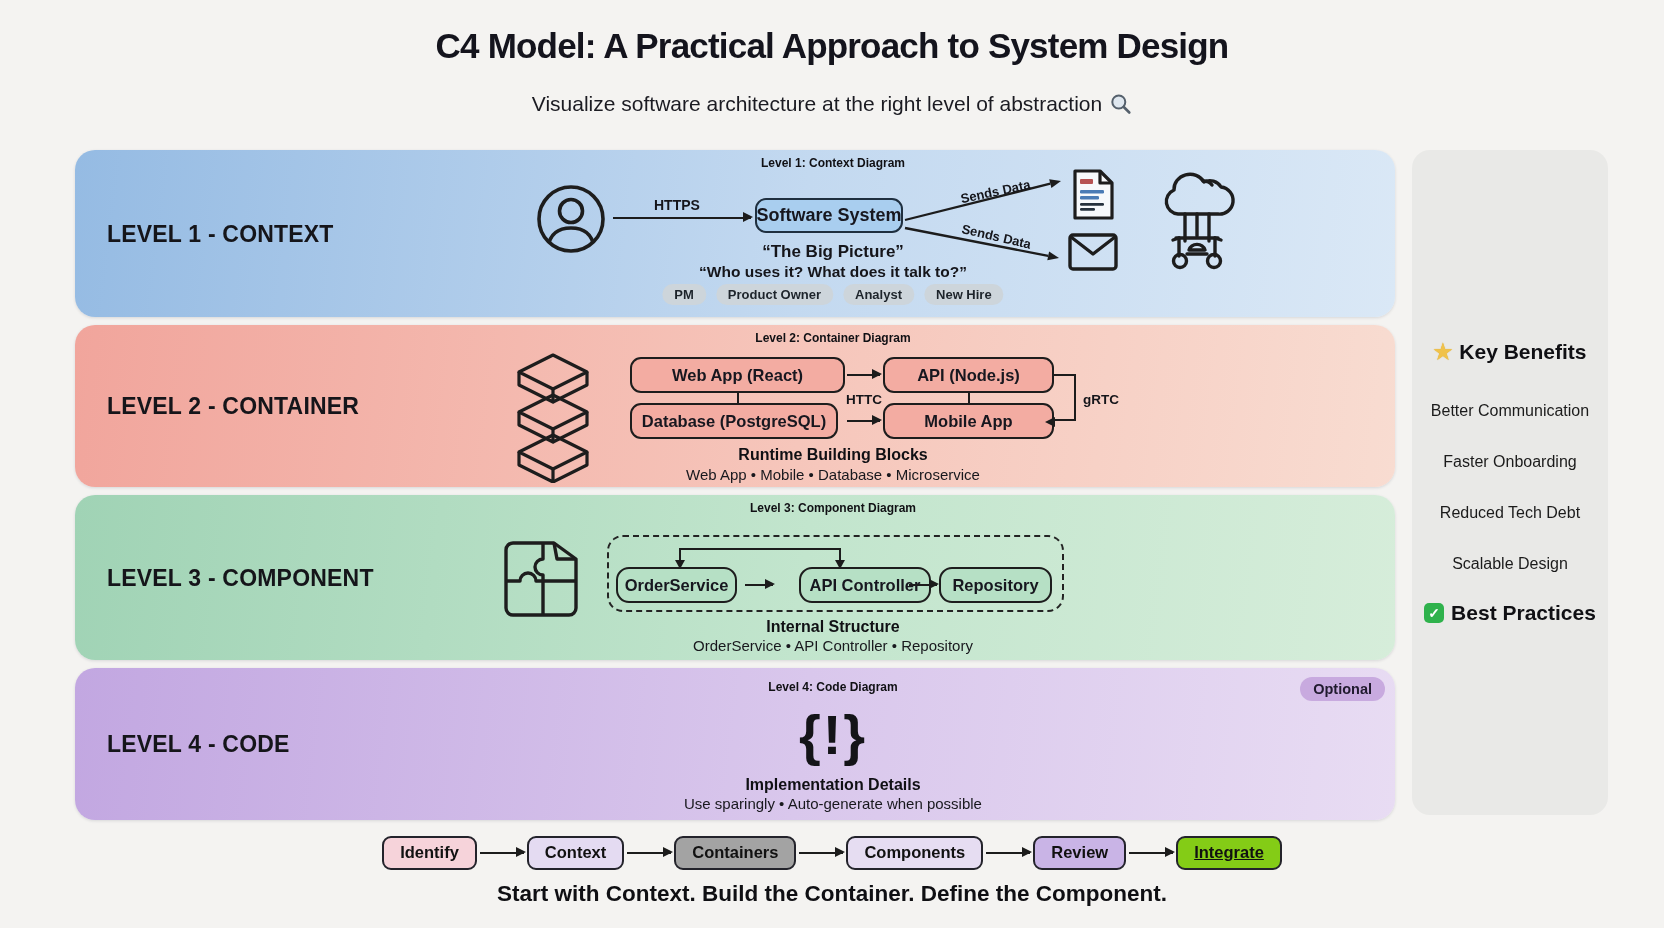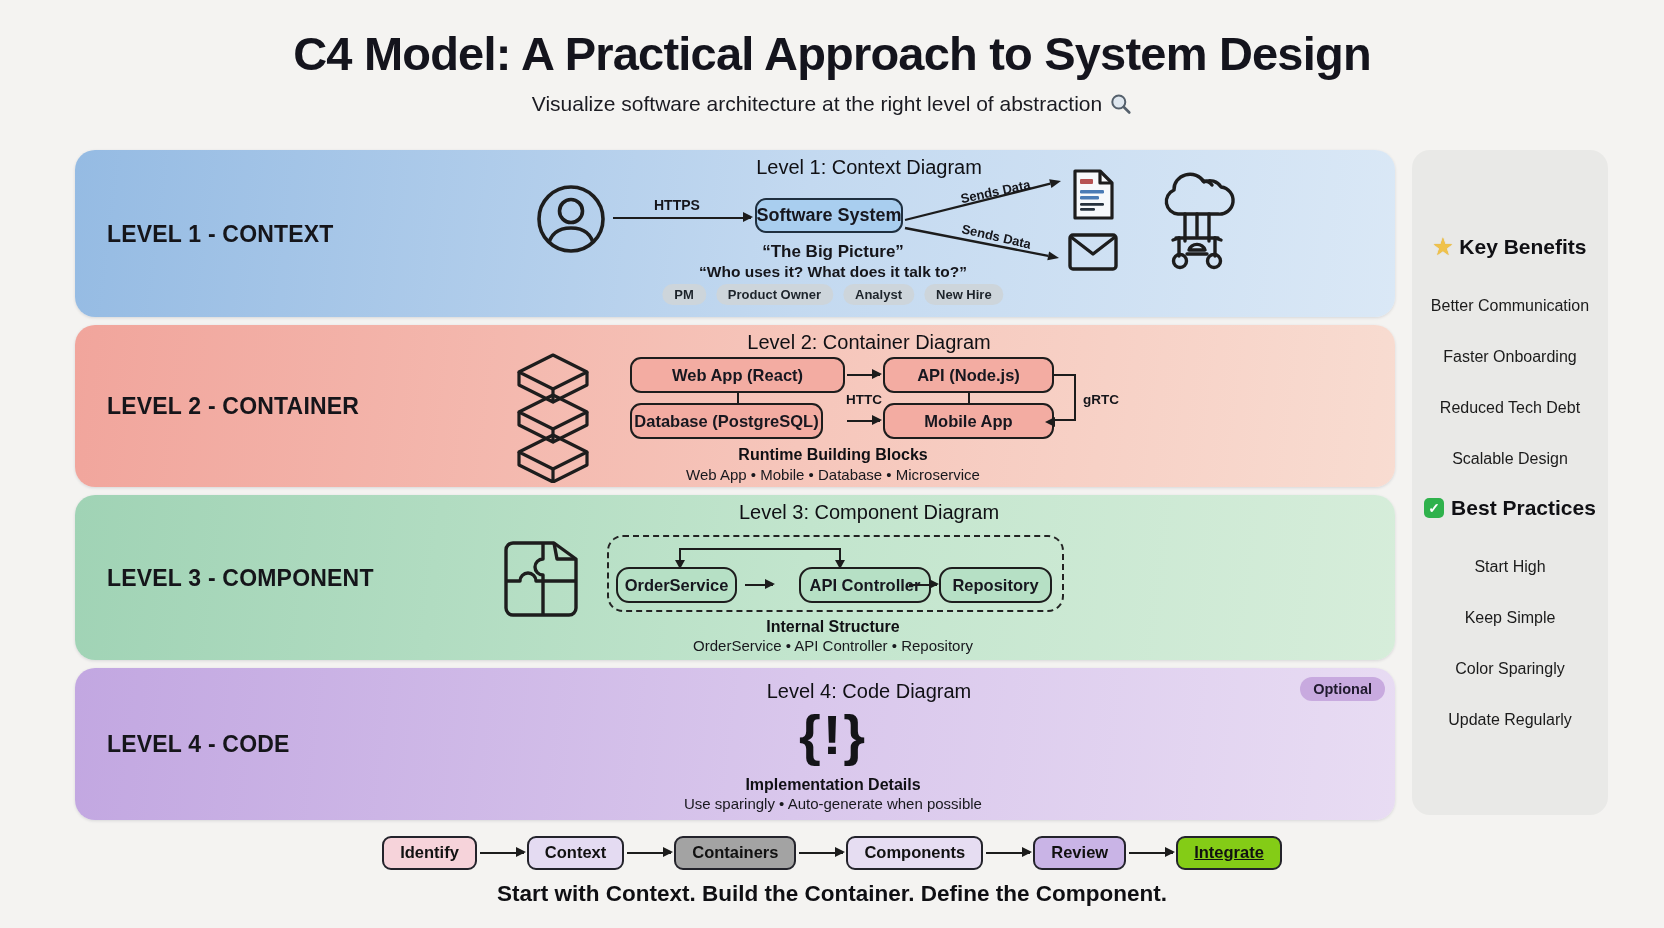--- a/index.html
+++ b/index.html
@@ -5,34 +5,34 @@
   html,body{margin:0;padding:0;}
   body{
     width:1664px;height:928px;position:relative;overflow:hidden;
     background:#f4f3f1;color:#17171f;
     font-family:"Liberation Sans",sans-serif;
   }
   .ctr{transform:translateX(-50%);white-space:nowrap;}
 
   
   .title{position:absolute;left:832px;top:26px;transform:translateX(-50%);
-    font-size:47px;font-weight:800;letter-spacing:-0.8px;color:#14141d;white-space:nowrap;}
+    font-size:35px;font-weight:800;letter-spacing:-0.8px;color:#14141d;white-space:nowrap;}
   .subtitle{position:absolute;left:832px;top:92px;transform:translateX(-50%);
     font-size:21px;font-weight:500;color:#1b1b22;white-space:nowrap;display:flex;align-items:center;gap:8px;}
 
   
   .band{position:absolute;left:75px;width:1320px;border-radius:20px;box-shadow:0 1px 3px rgba(40,50,70,.14);}
   .band1{top:150px;height:167px;background:linear-gradient(97deg,#95bbe3,#c3d9f0 55%,#dae8f6);}
   .band2{top:325px;height:162px;background:linear-gradient(97deg,#f1a59c,#f6c6bb 55%,#f8dcd1);}
   .band3{top:495px;height:165px;background:linear-gradient(97deg,#a0d3b5,#c2e5cd 55%,#d6edda);}
   .band4{top:668px;height:152px;background:linear-gradient(97deg,#c2a7e1,#d9c7ec 55%,#e8dcf3);}
   .side-label{position:absolute;left:32px;top:50%;transform:translateY(-50%);
     font-size:23px;font-weight:800;letter-spacing:.2px;color:#15151a;white-space:nowrap;}
-  .band-heading{position:absolute;left:794px;transform:translateX(-50%);top:6px;
-    font-size:20px;font-weight:400;color:#101014;white-space:nowrap;}
+  .band-heading{position:absolute;left:758px;transform:translateX(-50%);top:6px;
+    font-size:12px;font-weight:700;color:#101014;white-space:nowrap;}
 
   
   .node{position:absolute;display:flex;align-items:center;justify-content:center;
     border:2.3px solid #1f2733;border-radius:11px;font-weight:700;white-space:nowrap;box-sizing:border-box;}
   .harrow{position:absolute;height:0;border-top:2.3px solid #1c1c1c;}
   .harrow::after{content:'';position:absolute;right:-2px;top:-6.6px;width:0;height:0;
     border-left:10px solid #1c1c1c;border-top:5.5px solid transparent;border-bottom:5.5px solid transparent;}
   .vline{position:absolute;width:0;border-left:2.3px solid #1c1c1c;}
   .lbl{position:absolute;font-weight:700;color:#15151a;white-space:nowrap;}
 
@@ -50,21 +50,21 @@
   .tagline{left:758px;top:92px;font-size:17px;font-weight:800;}
   .question{left:758px;top:113px;font-size:15.5px;font-weight:700;}
   .badges{position:absolute;left:758px;top:134px;transform:translateX(-50%);display:flex;gap:10px;}
   .badge{background:#cdd5db;border-radius:12px;padding:3px 12px;font-size:13px;font-weight:600;color:#1d242b;white-space:nowrap;}
 
   
   .stack-svg{position:absolute;left:435px;top:28px;}
   .l2-box{background:#f3aca2;font-size:16.5px;border-color:#1d1d1d;height:36px;}
   .b-webapp{left:555px;top:32px;width:215px;text-align:right;}
   .b-api{left:808px;top:32px;width:171px;}
-  .b-db{left:555px;top:78px;width:193px;}
+  .b-db{left:555px;top:78px;width:208px;}
   .b-mobile{left:808px;top:78px;width:171px;}
   .arr-r1{left:772px;top:49px;width:33px;}
   .arr-r2{left:772px;top:95px;width:33px;}
   .vl-1{left:662px;top:68px;height:10px;}
   .vl-2{left:893px;top:68px;height:10px;}
   .httc-label{left:789px;top:67px;transform:translateX(-50%);font-size:13.5px;}
   .bracket2{position:absolute;left:979px;top:49px;width:22px;height:47px;box-sizing:border-box;
     border-top:2.3px solid #1c1c1c;border-right:2.3px solid #1c1c1c;border-bottom:2.3px solid #1c1c1c;}
   .bracket2::after{content:'';position:absolute;left:-9px;bottom:-7.5px;width:0;height:0;
     border-right:10px solid #1c1c1c;border-top:5.5px solid transparent;border-bottom:5.5px solid transparent;}
@@ -284,26 +284,20 @@
     <div class="sb-item">Better Communication</div>
     <div class="sb-item">Faster Onboarding</div>
     <div class="sb-item">Reduced Tech Debt</div>
     <div class="sb-item">Scalable Design</div>
   </div>
   <div class="sb-gap"></div>
   <div class="sb-heading">
     <span class="check-icon">✓</span>
     <span>Best Practices</span>
   </div>
-  <div class="sb-list">
-    <div class="sb-item">Start High</div>
-    <div class="sb-item">Keep Simple</div>
-    <div class="sb-item">Color Sparingly</div>
-    <div class="sb-item">Update Regularly</div>
-  </div>
 </div>
 
 <div class="flow-row">
   <span class="flow-step fs-0">Identify</span>
   <span class="flow-arrow"></span>
   <span class="flow-step fs-1">Context</span>
   <span class="flow-arrow"></span>
   <span class="flow-step fs-2">Containers</span>
   <span class="flow-arrow"></span>
   <span class="flow-step fs-3">Components</span>

